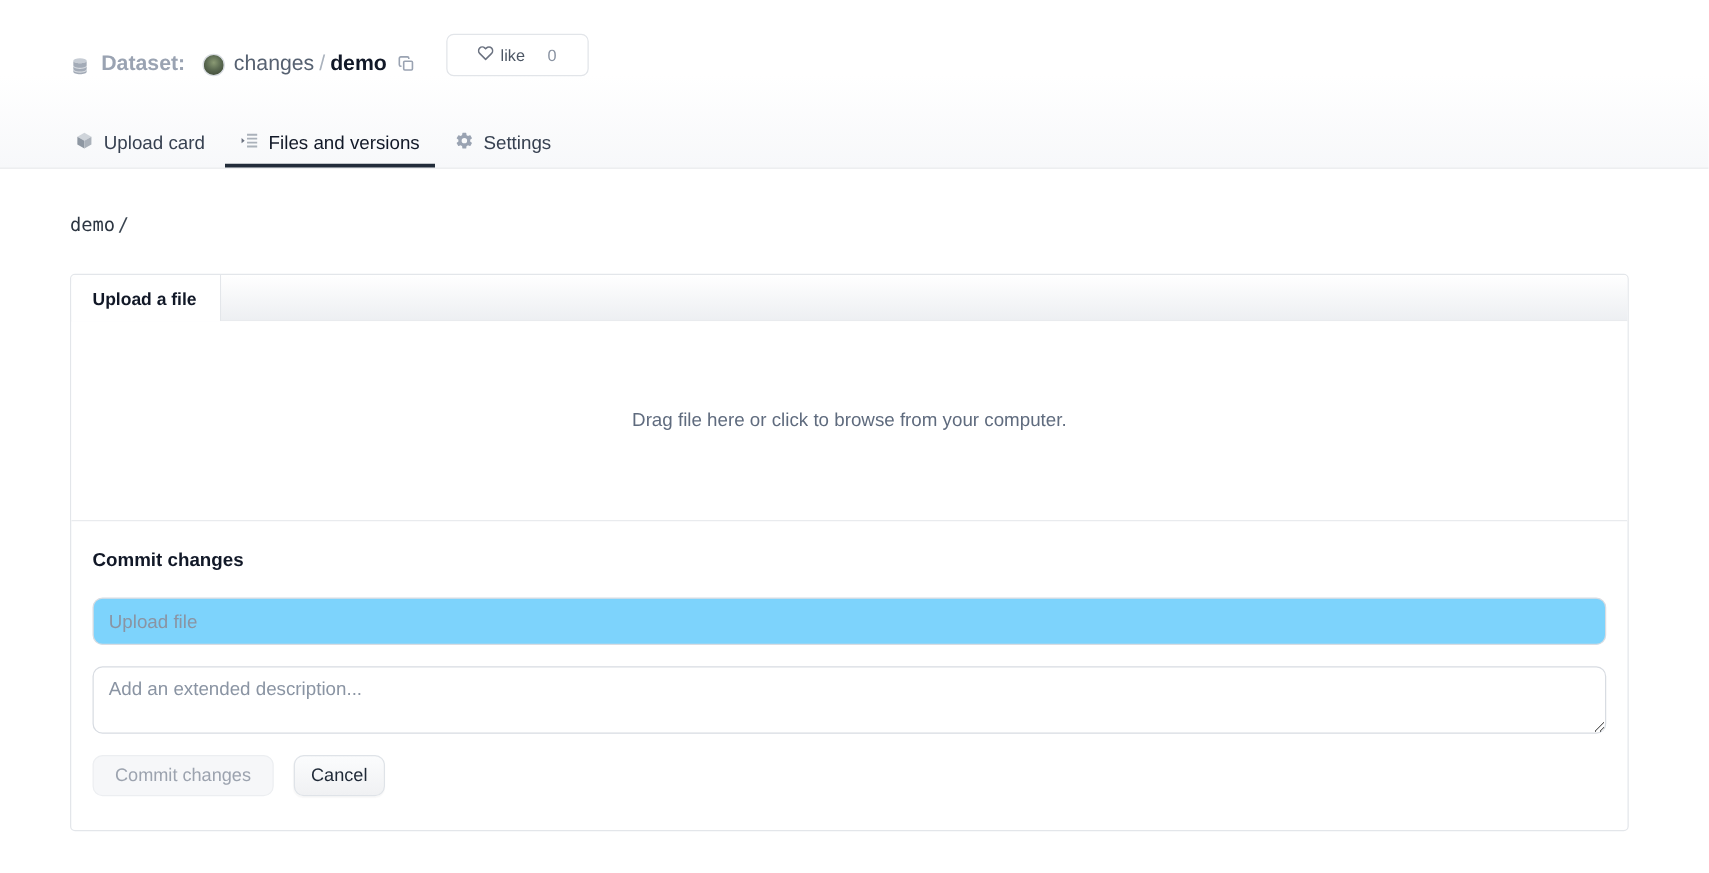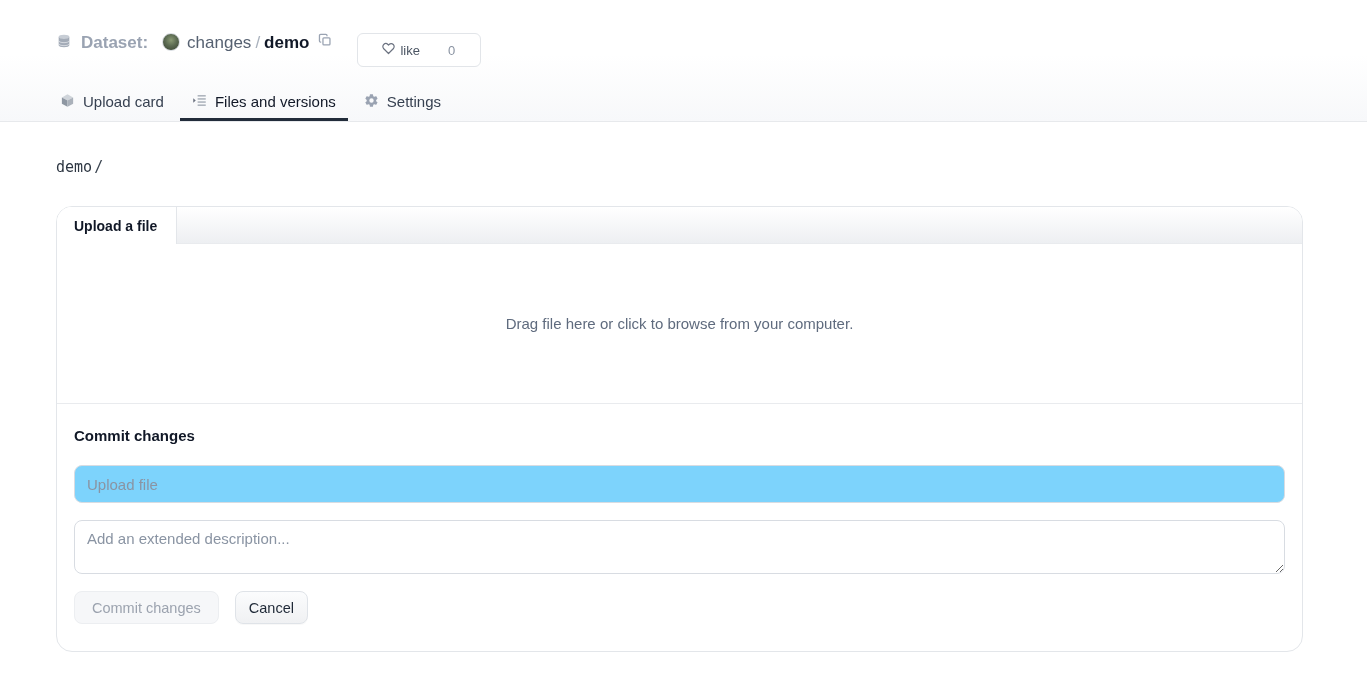--- a/index.html
+++ b/index.html
@@ -9,58 +9,58 @@
     font-family: "Liberation Sans", sans-serif;
     color: #111827;
   }
   
   .repo-header {
     background: linear-gradient(to bottom, #ffffff 45%, #f7f8fa);
     border-bottom: 1px solid #e7e9ec;
     padding-top: 33px;
   }
   .repo-header-top {
-    display: flex; align-items: flex-start;
-    padding: 0 56px; height: 28px; margin-bottom: 24px;
+    display: flex; align-items: flex-end;
+    padding: 0 56px; height: 28px; margin-bottom: 37px;
   }
   .db-icon { margin-right: 9px; display: flex; }
   .repo-type { font-size: 17px; font-weight: 700; color: #9aa3b2; margin-right: 14px; }
   .avatar {
     width: 18px; height: 18px; border-radius: 50%; margin-right: 7px;
     background: radial-gradient(circle at 50% 38%, #8a9a74 0%, #5c6b52 45%, #36402f 100%);
     border: 1px solid #d9dde2;
   }
   .owner-link { font-size: 17px; color: #566171; text-decoration: none; cursor: pointer; }
   .path-sep { font-size: 17px; color: #aab2bd; margin: 0 4px; }
   .repo-name { font-size: 17px; font-weight: 700; color: #111827; text-decoration: none; cursor: pointer; }
   .copy-btn { margin-left: 9px; background: none; border: none; cursor: pointer; display: flex; padding: 0; }
   .like-btn {
     margin-left: 25px; display: flex; align-items: stretch; height: 24px;
     border: 1px solid #e2e5e9; border-radius: 6px; background: #ffffff;
     font-size: 13px; color: #4b5563; cursor: pointer; overflow: hidden;
-    font-family: inherit; padding: 16px; gap: 10px;
+    font-family: inherit; padding: 16px;
   }
   .like-main { display: flex; align-items: center; gap: 5px; padding: 0 8px; }
   .like-count { display: flex; align-items: center; padding: 0 9px; border-left: 1px solid #e2e5e9; color: #8a93a2; }
   .repo-tabs { display: flex; align-items: stretch; padding: 0 46px; height: 36px; }
   .repo-tab {
     display: flex; align-items: center; gap: 8px; padding: 0 12px; margin: 0 2px;
     font-size: 15px; color: #374151; border-bottom: 3px solid transparent; cursor: pointer;
   }
   .repo-tab.active { font-weight: 400; color: #111827; border-bottom-color: #222c3a; }
   
   .main { padding: 0 64px 0 56px; }
   .breadcrumb {
     margin-top: 35px; font-family: "DejaVu Sans Mono", monospace;
     font-size: 15px; color: #2d3642; height: 20px; display: flex; align-items: center;
   }
   .breadcrumb a { color: #2d3642; text-decoration: none; cursor: pointer; }
   .breadcrumb .bc-sep { margin-left: 2px; color: #3a4450; }
   .upload-panel {
-    margin-top: 29px; border: 1px solid #e3e6ea; border-radius: 16px;
+    margin-top: 29px; border: 1px solid #e3e6ea; border-radius: 4px;
     height: 446px; display: flex; flex-direction: column; overflow: hidden; background: #fff;
   }
   .panel-tabstrip {
     height: 37px; flex: 0 0 37px; display: flex; align-items: stretch;
     background: linear-gradient(to bottom, #ffffff, #edeff2);
     border-bottom: 1px solid #e9ebee;
   }
   .panel-tab {
     background: #ffffff; border-right: 1px solid #e3e6ea;
     display: flex; align-items: center; padding: 0 17px; width: 120px;

